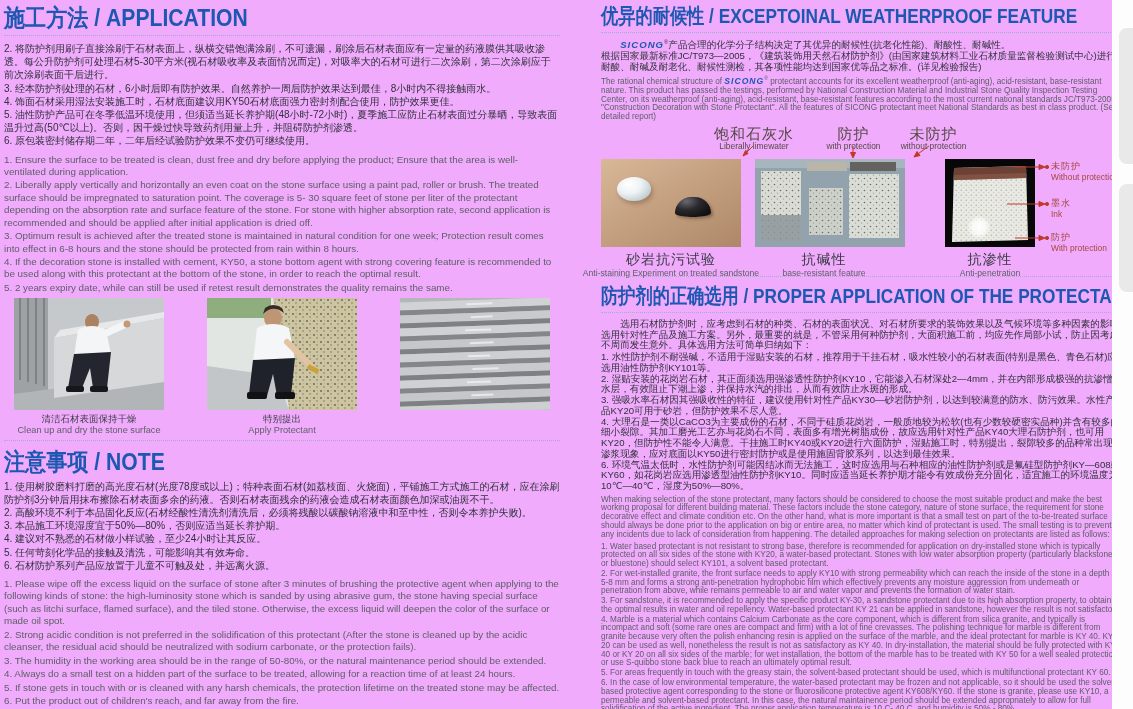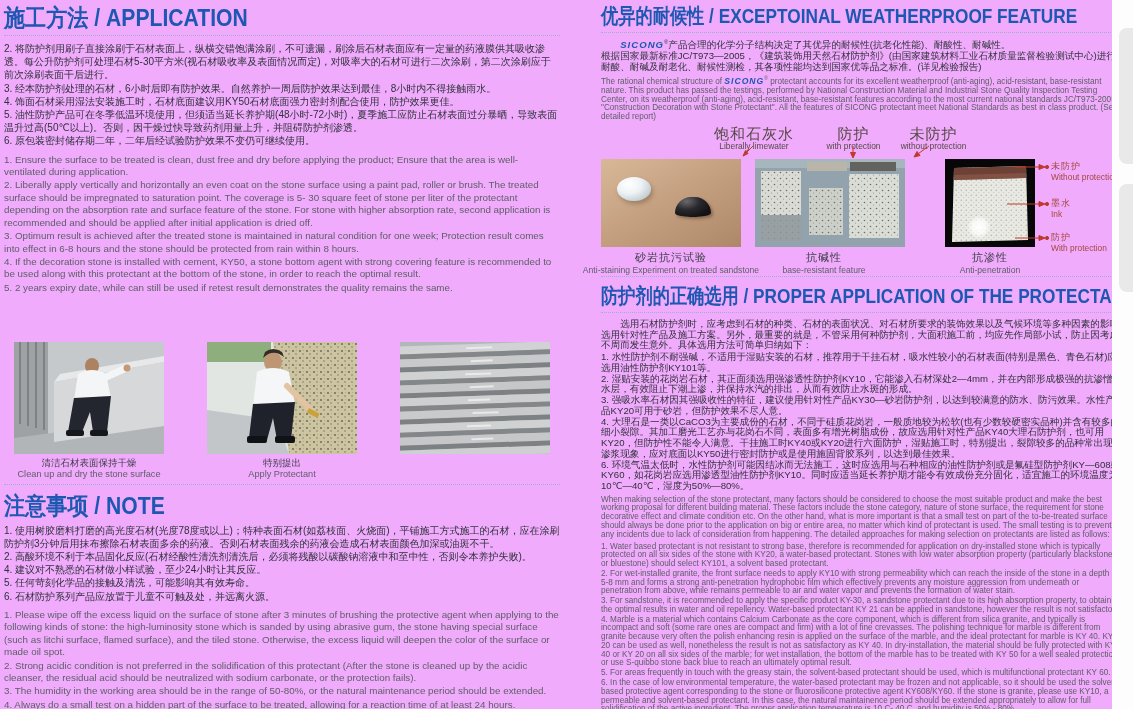--- a/index.html
+++ b/index.html
@@ -34,21 +34,21 @@
   .col-right .zh-list .item{font-size:9.6px;line-height:1.12;}
   .col-right .zh-list{margin-bottom:4px;}
   .col-right .en-text{font-size:8.2px;line-height:1.07;}
   .col-right .en-list .item{font-size:8.2px;line-height:1.07;margin-bottom:1px;}
   .indent{text-indent:2em;}
   .brand{color:var(--blue);font-weight:bold;letter-spacing:1px;font-style:italic;}
   sup{font-size:.6em;}
 
   
   .photo-row{display:flex;justify-content:space-between;padding:0 10px;margin:4px 0 2px 0;}
-  .lphoto{width:150px;margin-top:44px;}
+  .lphoto{width:150px;}
   .lphoto svg{display:block;width:150px;height:112px;}
   .pcap{margin:3px -22px 0 -22px;text-align:center;}
   .pcap .c-zh{font-size:9.5px;color:#3a3d44;line-height:1.25;}
   .pcap .c-en{font-size:9.2px;color:var(--en);line-height:1.25;}
 
   
   .exp{position:relative;height:148px;margin:3px 0 2px 0;}
   .tl{position:absolute;top:0;text-align:center;color:#554a47;}
   .tl .c-zh{font-size:15px;line-height:1.15;letter-spacing:1px;}
   .tl .c-en{font-size:8.4px;line-height:1.15;}
@@ -63,21 +63,21 @@
   .fig-sand{width:140px;height:88px;position:relative;
     background:linear-gradient(150deg,#d8b898 0%,#c5a182 45%,#ad8768 100%);}
   .drop-clear{position:absolute;left:16px;top:18px;width:34px;height:24px;border-radius:50%;
     background:radial-gradient(ellipse at 35% 30%,#ffffff 0%,#eef2f4 40%,#c5d2d8 72%,rgba(170,140,115,.25) 100%);
     box-shadow:2px 3px 4px rgba(90,60,40,.35);}
   .drop-dark{position:absolute;left:74px;top:38px;width:36px;height:20px;
     border-radius:50% 50% 48% 48%/90% 90% 22% 22%;
     background:radial-gradient(ellipse at 32% 22%,#6a6a6e 0%,#2a2a2e 38%,#121214 75%);
     box-shadow:2px 2px 3px rgba(80,50,35,.45);}
   .fcap{position:absolute;top:126px;text-align:center;}
-  .fcap .c-zh{font-size:11px;color:#3a3d44;line-height:1.25;letter-spacing:1px;}
+  .fcap .c-zh{font-size:14px;color:#3a3d44;line-height:1.25;letter-spacing:1px;}
   .fcap .c-en{font-size:8.6px;color:var(--en);line-height:1.25;}
   .fcap1{left:-28px;width:196px;}
   .fcap2{left:148px;width:150px;}
   .fcap3{left:289px;width:200px;}
   .sl{position:absolute;left:450px;width:80px;color:var(--red);}
   .sl .c-zh{font-size:9px;line-height:1.2;letter-spacing:1px;}
   .sl .c-en{font-size:8.4px;line-height:1.2;}
   .sl1{top:36px;} .sl2{top:73px;} .sl3{top:107px;}
   .leaders{position:absolute;left:0;top:0;pointer-events:none;}
 
@@ -211,20 +211,21 @@
     </div>
 
     <div class="dotrule"></div>
 
     <div class="sec-head"><span>注意事项</span><span class="sep"> / </span><span>NOTE</span></div>
 
     <div class="zh-list" style="margin-top:4px">
 
     <div class="item">1. 使用树胶磨料打磨的高光度石材(光度78度或以上)；特种表面石材(如荔枝面、火烧面)，平铺施工方式施工的石材，应在涂刷防护剂3分钟后用抹布擦除石材表面多余的药液。否则石材表面残余的药液会造成石材表面颜色加深或油斑不干。</div>
         <div class="item">2. 高酸环境不利于本品固化反应(石材经酸性清洗剂清洗后，必须将残酸以碳酸钠溶液中和至中性，否则令本养护失败)。</div>
+        <div class="item">3. 本品施工环境湿度宜于50%—80%，否则应适当延长养护期。</div>
         <div class="item">4. 建议对不熟悉的石材做小样试验，至少24小时让其反应。</div>
         <div class="item">5. 任何苛刻化学品的接触及清洗，可能影响其有效寿命。</div>
         <div class="item">6. 石材防护系列产品应放置于儿童不可触及处，并远离火源。</div>
       </div>
 
     <div class="en-list">
 
     <div class="item">1. Please wipe off the excess liquid on the surface of stone after 3 minutes of brushing the protective agent when applying to the following kinds of stone: the high-luminosity stone which is sanded by using abrasive gum, the stone having special surface (such as litchi surface, flamed surface), and the tiled stone. Otherwise, the excess liquid will deepen the color of the surface or made oil spot.</div>
         <div class="item">2. Strong acidic condition is not preferred in the solidification of this protectant (After the stone is cleaned up by the acidic cleanser, the residual acid should be neutralized with sodium carbonate, or the protection fails).</div>
         <div class="item">3. The humidity in the working area should be in the range of 50-80%, or the natural maintenance period should be extended.</div>

